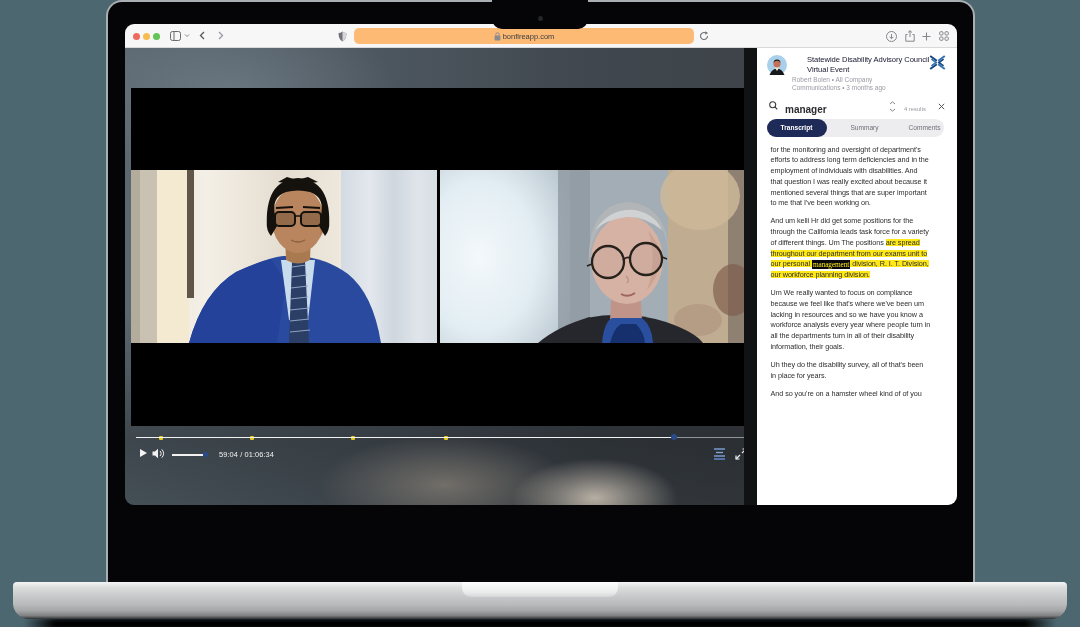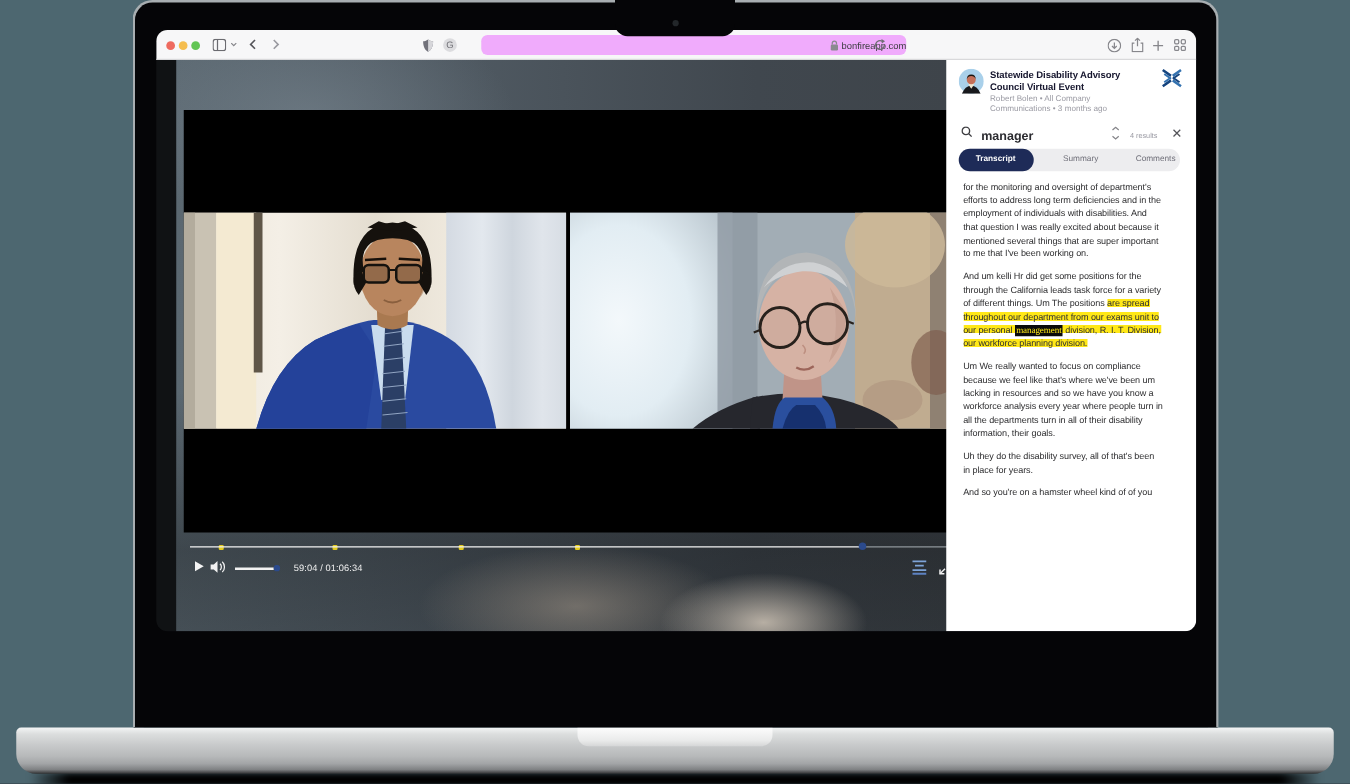--- a/index.html
+++ b/index.html
@@ -19,25 +19,25 @@
   #notch { left:492px; top:0px; width:96px; height:29px; background:#050507; border-radius:0 0 10px 10px; }
   #cam { left:538px; top:16px; width:5px; height:5px; border-radius:50%; background:#23272a; }
 
   
   #bw { left:125px; top:24px; width:832px; height:481px; border-radius:9px; overflow:hidden; background:#101214; }
   #toolbar { left:0; top:0; width:832px; height:24px; background:#f7f7f8; border-bottom:1px solid #d9d9db; }
   .tl { width:7px; height:7px; border-radius:50%; top:8.5px; }
   #tl1 { left:7.5px; background:#ee6a5f; }
   #tl2 { left:17.5px; background:#f5bd4f; }
   #tl3 { left:27.5px; background:#62c554; }
-  #addr { left:260px; top:4px; width:340px; height:16px; background:#f0abfc; border-radius:5px;
-          color:#3c3c40; font-size:7.5px; display:flex; align-items:center; justify-content:flex-end; }
-
-  
-  #stage { left:16px; top:24px; width:619px; height:457px; overflow:hidden;
+  #addr { left:229px; top:4px; width:340px; height:16px; background:#fdba74; border-radius:5px;
+          color:#3c3c40; font-size:7.5px; display:flex; align-items:center; justify-content:center; }
+
+  
+  #stage { left:0; top:24px; width:619px; height:457px; overflow:hidden;
      background:
        radial-gradient(115px 55px at 470px 450px, rgba(190,181,169,.95), rgba(190,181,169,0) 72%),
        radial-gradient(175px 68px at 320px 437px, rgba(150,140,128,.62), rgba(150,140,128,0) 72%),
        radial-gradient(230px 120px at 105px 45px, rgba(122,135,145,.55), rgba(122,135,145,0) 72%),
        linear-gradient(180deg, rgba(6,7,8,0) 58%, rgba(6,7,8,.34) 86%, rgba(6,7,8,.26) 100%),
        linear-gradient(90deg, #5b6871 0%, #535e67 25%, #4a535b 50%, #40474e 75%, #3e444a 100%);
   }
   #video { left:6px; top:40px; width:617px; height:338px; background:#000; }
   #feedL { left:0px; top:82px; }
   #feedR { left:309px; top:82px; }
@@ -46,21 +46,21 @@
   #pb1 { left:11px; top:388.5px; width:536px; height:1.6px; background:#f2f2f2; }
   #pb2 { left:547px; top:388.5px; width:73px; height:1.4px; background:#8f959a; }
   #playhead { width:6px; height:6px; background:#2b4a8c; border-radius:50%; top:386px; left:546px; }
   #play { left:15px; top:401px; width:0; height:0; border-left:7px solid #f4f4f4; border-top:4.5px solid transparent; border-bottom:4.5px solid transparent; }
   #ctime { left:94px; top:402px; color:#f2f2f2; font-size:7.4px; letter-spacing:.1px; }
   #vline { left:47px; top:406px; width:31px; height:1.6px; background:#f2f2f2; }
   #vknob { left:78px; top:404px; width:4.5px; height:4.5px; background:#2b4a8c; border-radius:50%; }
 
   
   #panel { left:632px; top:24px; width:200px; height:457px; background:#ffffff; }
-  #title { left:35px; top:7px; width:130px; font-size:7.6px; font-weight:bold; color:#16162e; line-height:9.6px; letter-spacing:-.05px; }
+  #title { left:50px; top:7px; width:130px; font-size:7.6px; font-weight:normal; color:#16162e; line-height:9.6px; letter-spacing:-.05px; }
   #subt  { left:35px; top:27.5px; width:130px; font-size:6.5px; color:#9a9aa3; line-height:8.4px; }
   #srch { left:28px; top:56px; color:#2b2b30; font-size:10px; font-weight:bold; }
   #nres { left:147px; top:57.5px; color:#9a9aa3; font-size:5.8px; }
   #tabs { left:9.5px; top:71px; width:177px; height:18px; background:#ededef; border-radius:9px; }
   #tab1 { left:0px; top:0px; width:60px; height:18px; background:#1e2b58; border-radius:9px; color:#fff;
           font-size:6.6px; text-align:center; line-height:18px; font-weight:bold; }
   .tab { top:0; height:18px; color:#6e6e78; font-size:6.6px; text-align:center; line-height:18px; }
   #ttext { left:13.5px; top:96.5px; width:172px; font-size:7.25px; color:#2e2e30; line-height:10.77px; letter-spacing:-.07px; }
   #ttext p { margin-bottom:7.2px; }
   mark { background:linear-gradient(180deg,rgba(0,0,0,0) 0 1px,#ffe817 1px calc(100% - 1.2px),rgba(0,0,0,0) calc(100% - 1.2px)); color:#2e2e30; }

